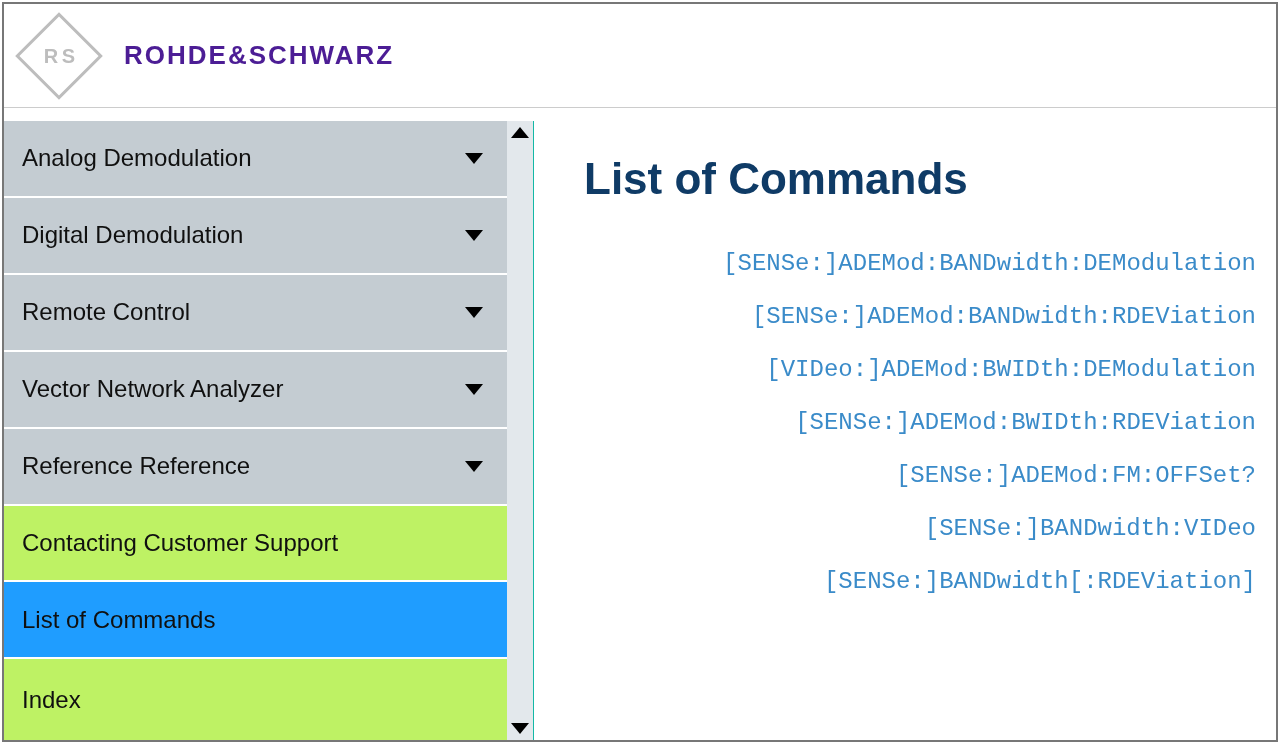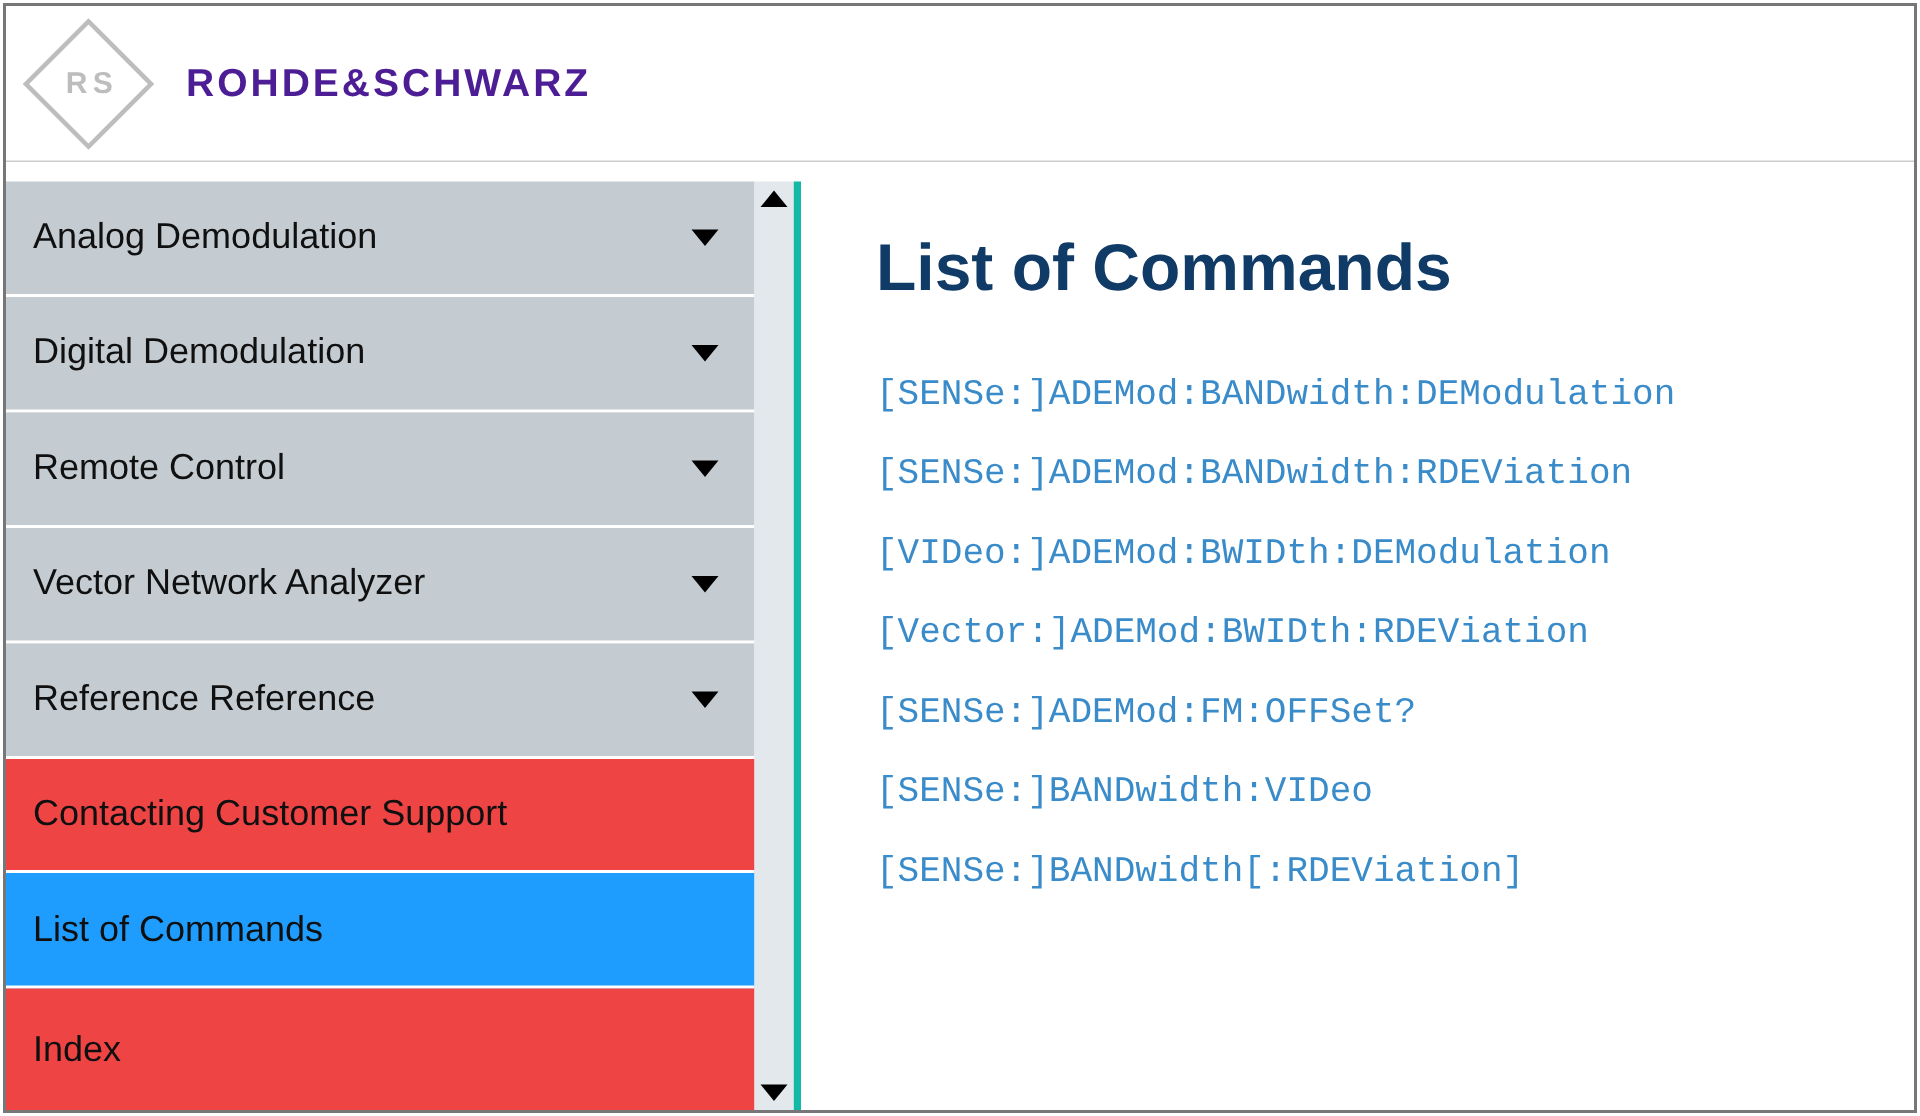--- a/index.html
+++ b/index.html
@@ -3,35 +3,35 @@
 <meta charset="utf-8">
 <style>
   * { box-sizing: border-box; margin: 0; padding: 0; }
   html, body { width: 1280px; height: 744px; overflow: hidden; font-family: Arial, Helvetica, sans-serif; }
   .frame { width: 1276px; height: 740px; margin: 2px; border: 2px solid #777; background: #fff; display: flex; flex-direction: column; }
   .header { height: 104px; display: flex; align-items: center; padding-left: 24px; border-bottom: 1px solid #ccc; }
   .logo { width: 62px; height: 62px; transform: rotate(45deg); border: 3px solid #bdbdbd; position: relative; margin-right: 34px; }
   .logo-inner { position: absolute; inset: 6px; display: flex; align-items: center; justify-content: center; transform: rotate(-45deg); color: #bdbdbd; font-size: 20px; font-weight: bold; letter-spacing: -1px; }
   .brand { color: #4c1d95; font-size: 26px; font-weight: bold; letter-spacing: 2px; }
   .body { flex: 1; display: flex; overflow: hidden; }
-  .sidebar-wrap { width: 530px; display: flex; border-right: 5px solid #14b8a6; margin-top: 13px; }
+  .sidebar-wrap { width: 530px; display: flex; border-right: 1px solid #14b8a6; margin-top: 13px; }
   .sidebar { flex: 1; display: flex; flex-direction: column; }
   .nav-item { background: #c4ccd2; border-bottom: 2px solid #fff; height: 80px; display: flex; align-items: center; justify-content: space-between; padding: 0 24px 0 18px; font-size: 24px; color: #101010; cursor: pointer; }
-  .nav-item.plain { background: #ef4444; }
+  .nav-item.plain { background: #bef264; }
   .nav-item.active { background: #1f9dff; }
   .nav-item.last { border-bottom: none; height: 84px; }
   .caret { width: 0; height: 0; border-left: 9px solid transparent; border-right: 9px solid transparent; border-top: 11px solid #000; }
   .scrollbar { width: 26px; background: #e3e8ec; display: flex; flex-direction: column; justify-content: space-between; align-items: center; padding: 6px 0; }
   .sb-arrow-up, .sb-arrow-down { width: 0; height: 0; border-left: 9px solid transparent; border-right: 9px solid transparent; cursor: pointer; }
   .sb-arrow-up { border-bottom: 11px solid #000; }
   .sb-arrow-down { border-top: 11px solid #000; }
   .content { flex: 1; padding: 46px 20px 0 50px; overflow: hidden; }
   .page-title { color: #0f3b66; font-size: 44px; font-weight: bold; margin-bottom: 46px; }
   .cmd-list { display: flex; flex-direction: column; gap: 26px; }
-  .cmd { color: #3a8bc9; font-family: "Courier New", monospace; font-size: 24px; cursor: pointer; white-space: nowrap; }
+  .cmd { color: #3a8bc9; font-family: "Courier New", monospace; font-size: 24px; cursor: pointer; white-space: nowrap; text-align: right; }
 </style>
 </head>
 <body>
 
 <div class="frame">
   <div class="header">
     <div class="logo">
       <div class="logo-inner">R S</div>
     </div>
     <div class="brand">ROHDE&amp;SCHWARZ</div>
@@ -73,20 +73,20 @@
         <div class="sb-arrow-up"></div>
         <div class="sb-arrow-down"></div>
       </div>
     </div>
     <div class="content">
       <h1 class="page-title">List of Commands</h1>
       <div class="cmd-list">
         <a class="cmd">[SENSe:]ADEMod:BANDwidth:DEModulation</a>
         <a class="cmd">[SENSe:]ADEMod:BANDwidth:RDEViation</a>
         <a class="cmd">[VIDeo:]ADEMod:BWIDth:DEModulation</a>
-        <a class="cmd">[Vector:]ADEMod:BWIDth:RDEViation</a>
+        <a class="cmd">[SENSe:]ADEMod:BWIDth:RDEViation</a>
         <a class="cmd">[SENSe:]ADEMod:FM:OFFSet?</a>
         <a class="cmd">[SENSe:]BANDwidth:VIDeo</a>
         <a class="cmd">[SENSe:]BANDwidth[:RDEViation]</a>
       </div>
     </div>
   </div>
 </div>
 
 </body></html>

